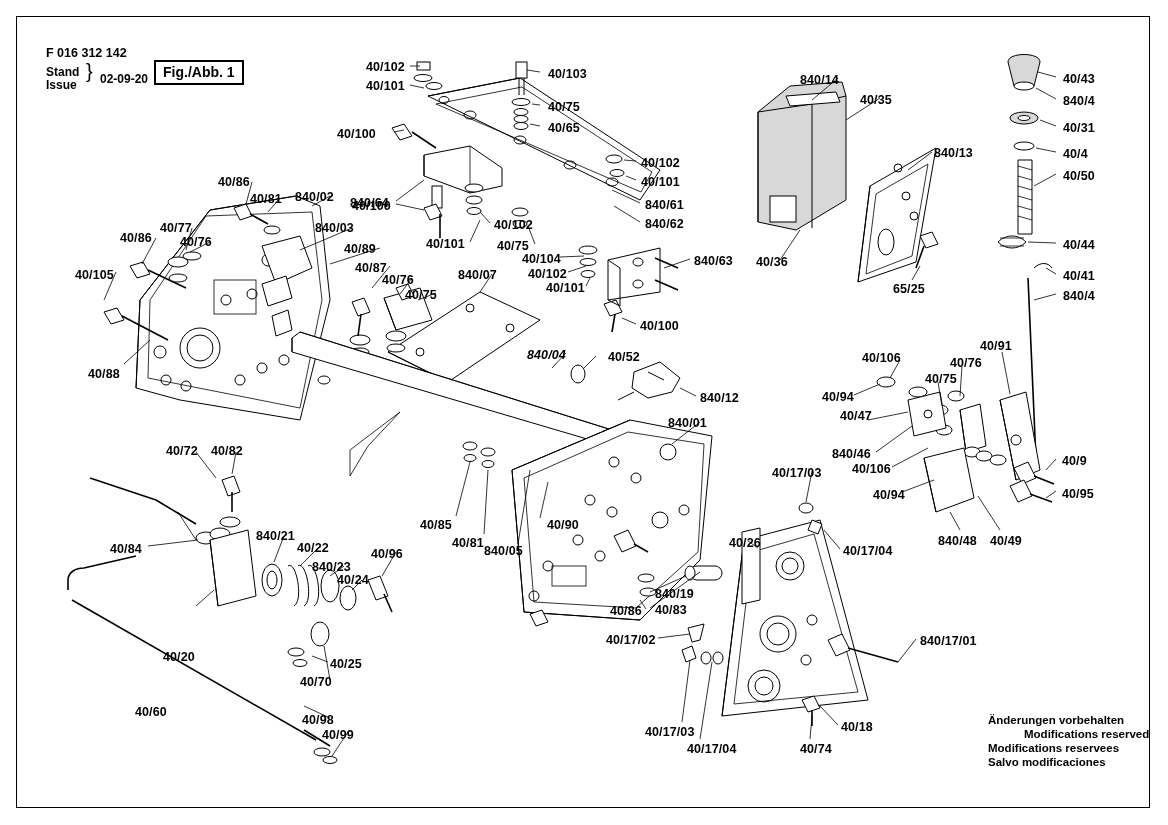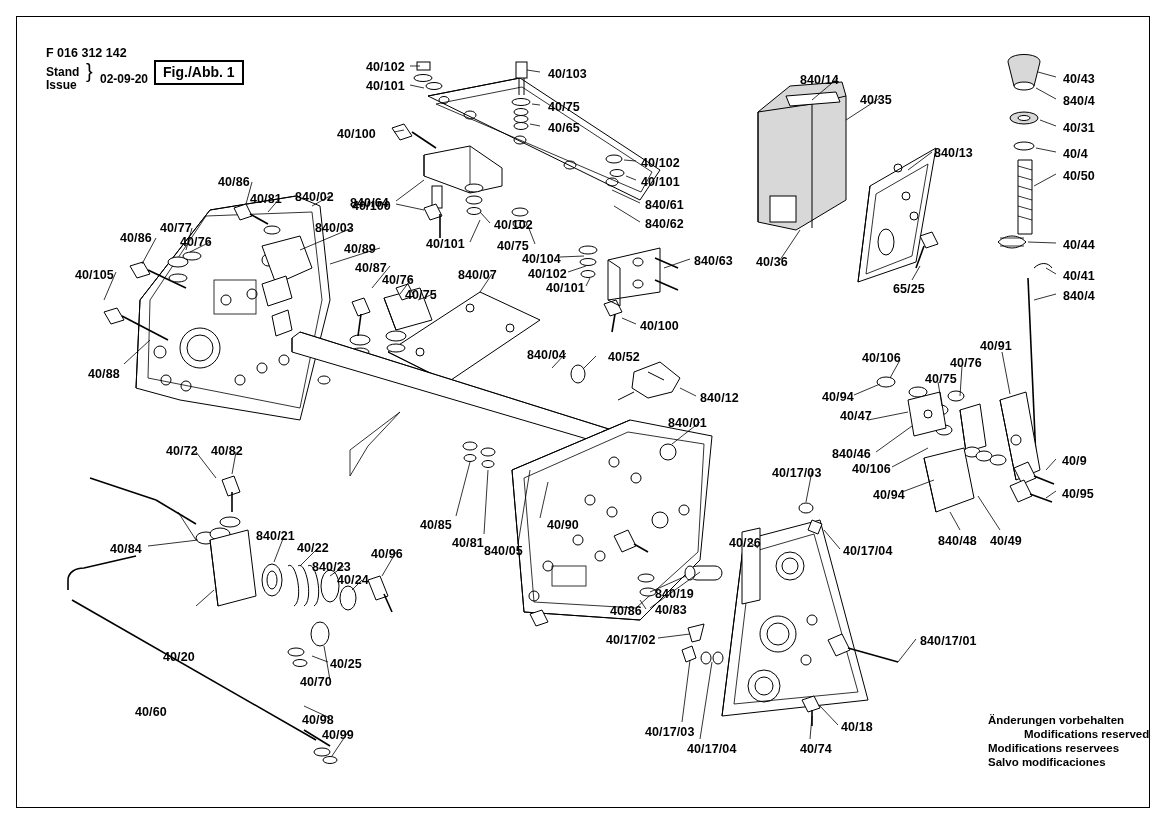--- a/index.html
+++ b/index.html
@@ -397,21 +397,21 @@
   <div class="lbl" style="left:160px;top:222px;">40/77</div>
   <div class="lbl" style="left:120px;top:232px;">40/86</div>
   <div class="lbl" style="left:180px;top:236px;">40/76</div>
   <div class="lbl" style="left:75px;top:269px;">40/105</div>
   <div class="lbl" style="left:88px;top:368px;">40/88</div>
   <div class="lbl" style="left:344px;top:243px;">40/89</div>
   <div class="lbl" style="left:355px;top:262px;">40/87</div>
   <div class="lbl" style="left:382px;top:274px;">40/76</div>
   <div class="lbl" style="left:405px;top:289px;">40/75</div>
   <div class="lbl" style="left:458px;top:269px;">840/07</div>
-  <div class="lbl" style="left:527px;top:349px;">840/04</div>
+  <div class="lbl" style="left:527px;top:349px;font-style:italic;">840/04</div>
   <div class="lbl" style="left:608px;top:351px;">40/52</div>
   <div class="lbl" style="left:700px;top:392px;">840/12</div>
   <div class="lbl" style="left:668px;top:417px;">840/01</div>
   <div class="lbl" style="left:420px;top:519px;">40/85</div>
   <div class="lbl" style="left:452px;top:537px;">40/81</div>
   <div class="lbl" style="left:484px;top:545px;">840/05</div>
   <div class="lbl" style="left:522px;top:519px;padding-left:25px;">40/90</div>
   <div class="lbl" style="left:166px;top:445px;">40/72</div>
   <div class="lbl" style="left:211px;top:445px;">40/82</div>
   <div class="lbl" style="left:110px;top:543px;">40/84</div>

